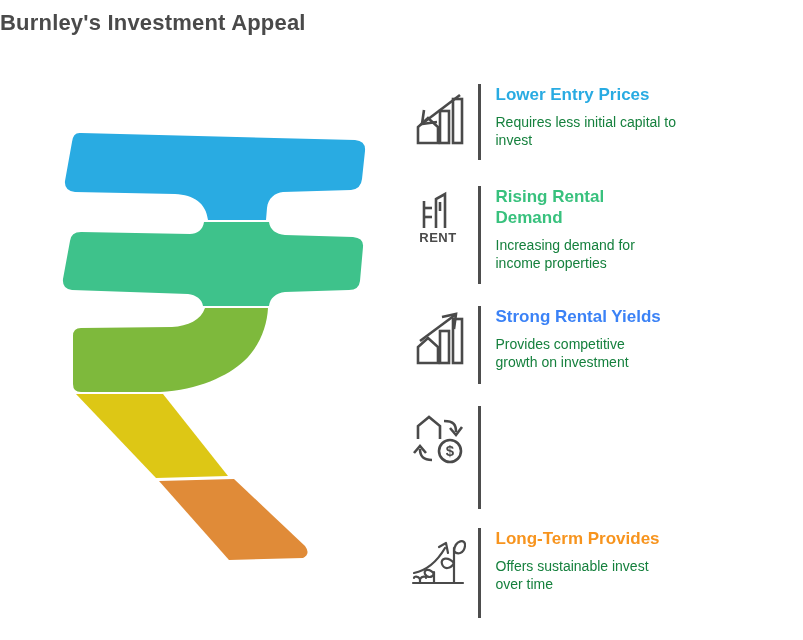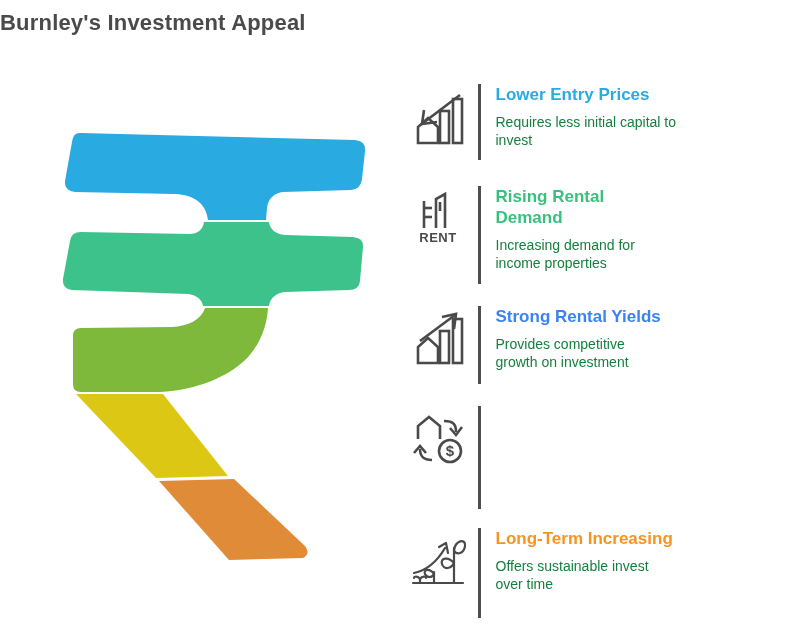--- a/index.html
+++ b/index.html
@@ -146,18 +146,18 @@
           <path d="M10 53 V49"></path>
           <path d="M10 49 C8 46 4 46 4 48"></path>
           <path d="M10 49 C12 46 16 46 16 48"></path>
           <path d="M4 43 C18 40 28 30 35 18"></path>
           <polyline points="29,17 36,13 38,23"></polyline>
         </g>
       </svg>
     </div>
     <div class="vdivider h5d"></div>
     <div class="text-block">
-      <h3 class="f-title t-orange">Long-Term Increasing</h3>
+      <h3 class="f-title t-orange">Long-Term Provides</h3>
       <p class="f-desc d5">Offers sustainable invest over time</p>
     </div>
   </div>
 
 </div>
 
 </body></html>

